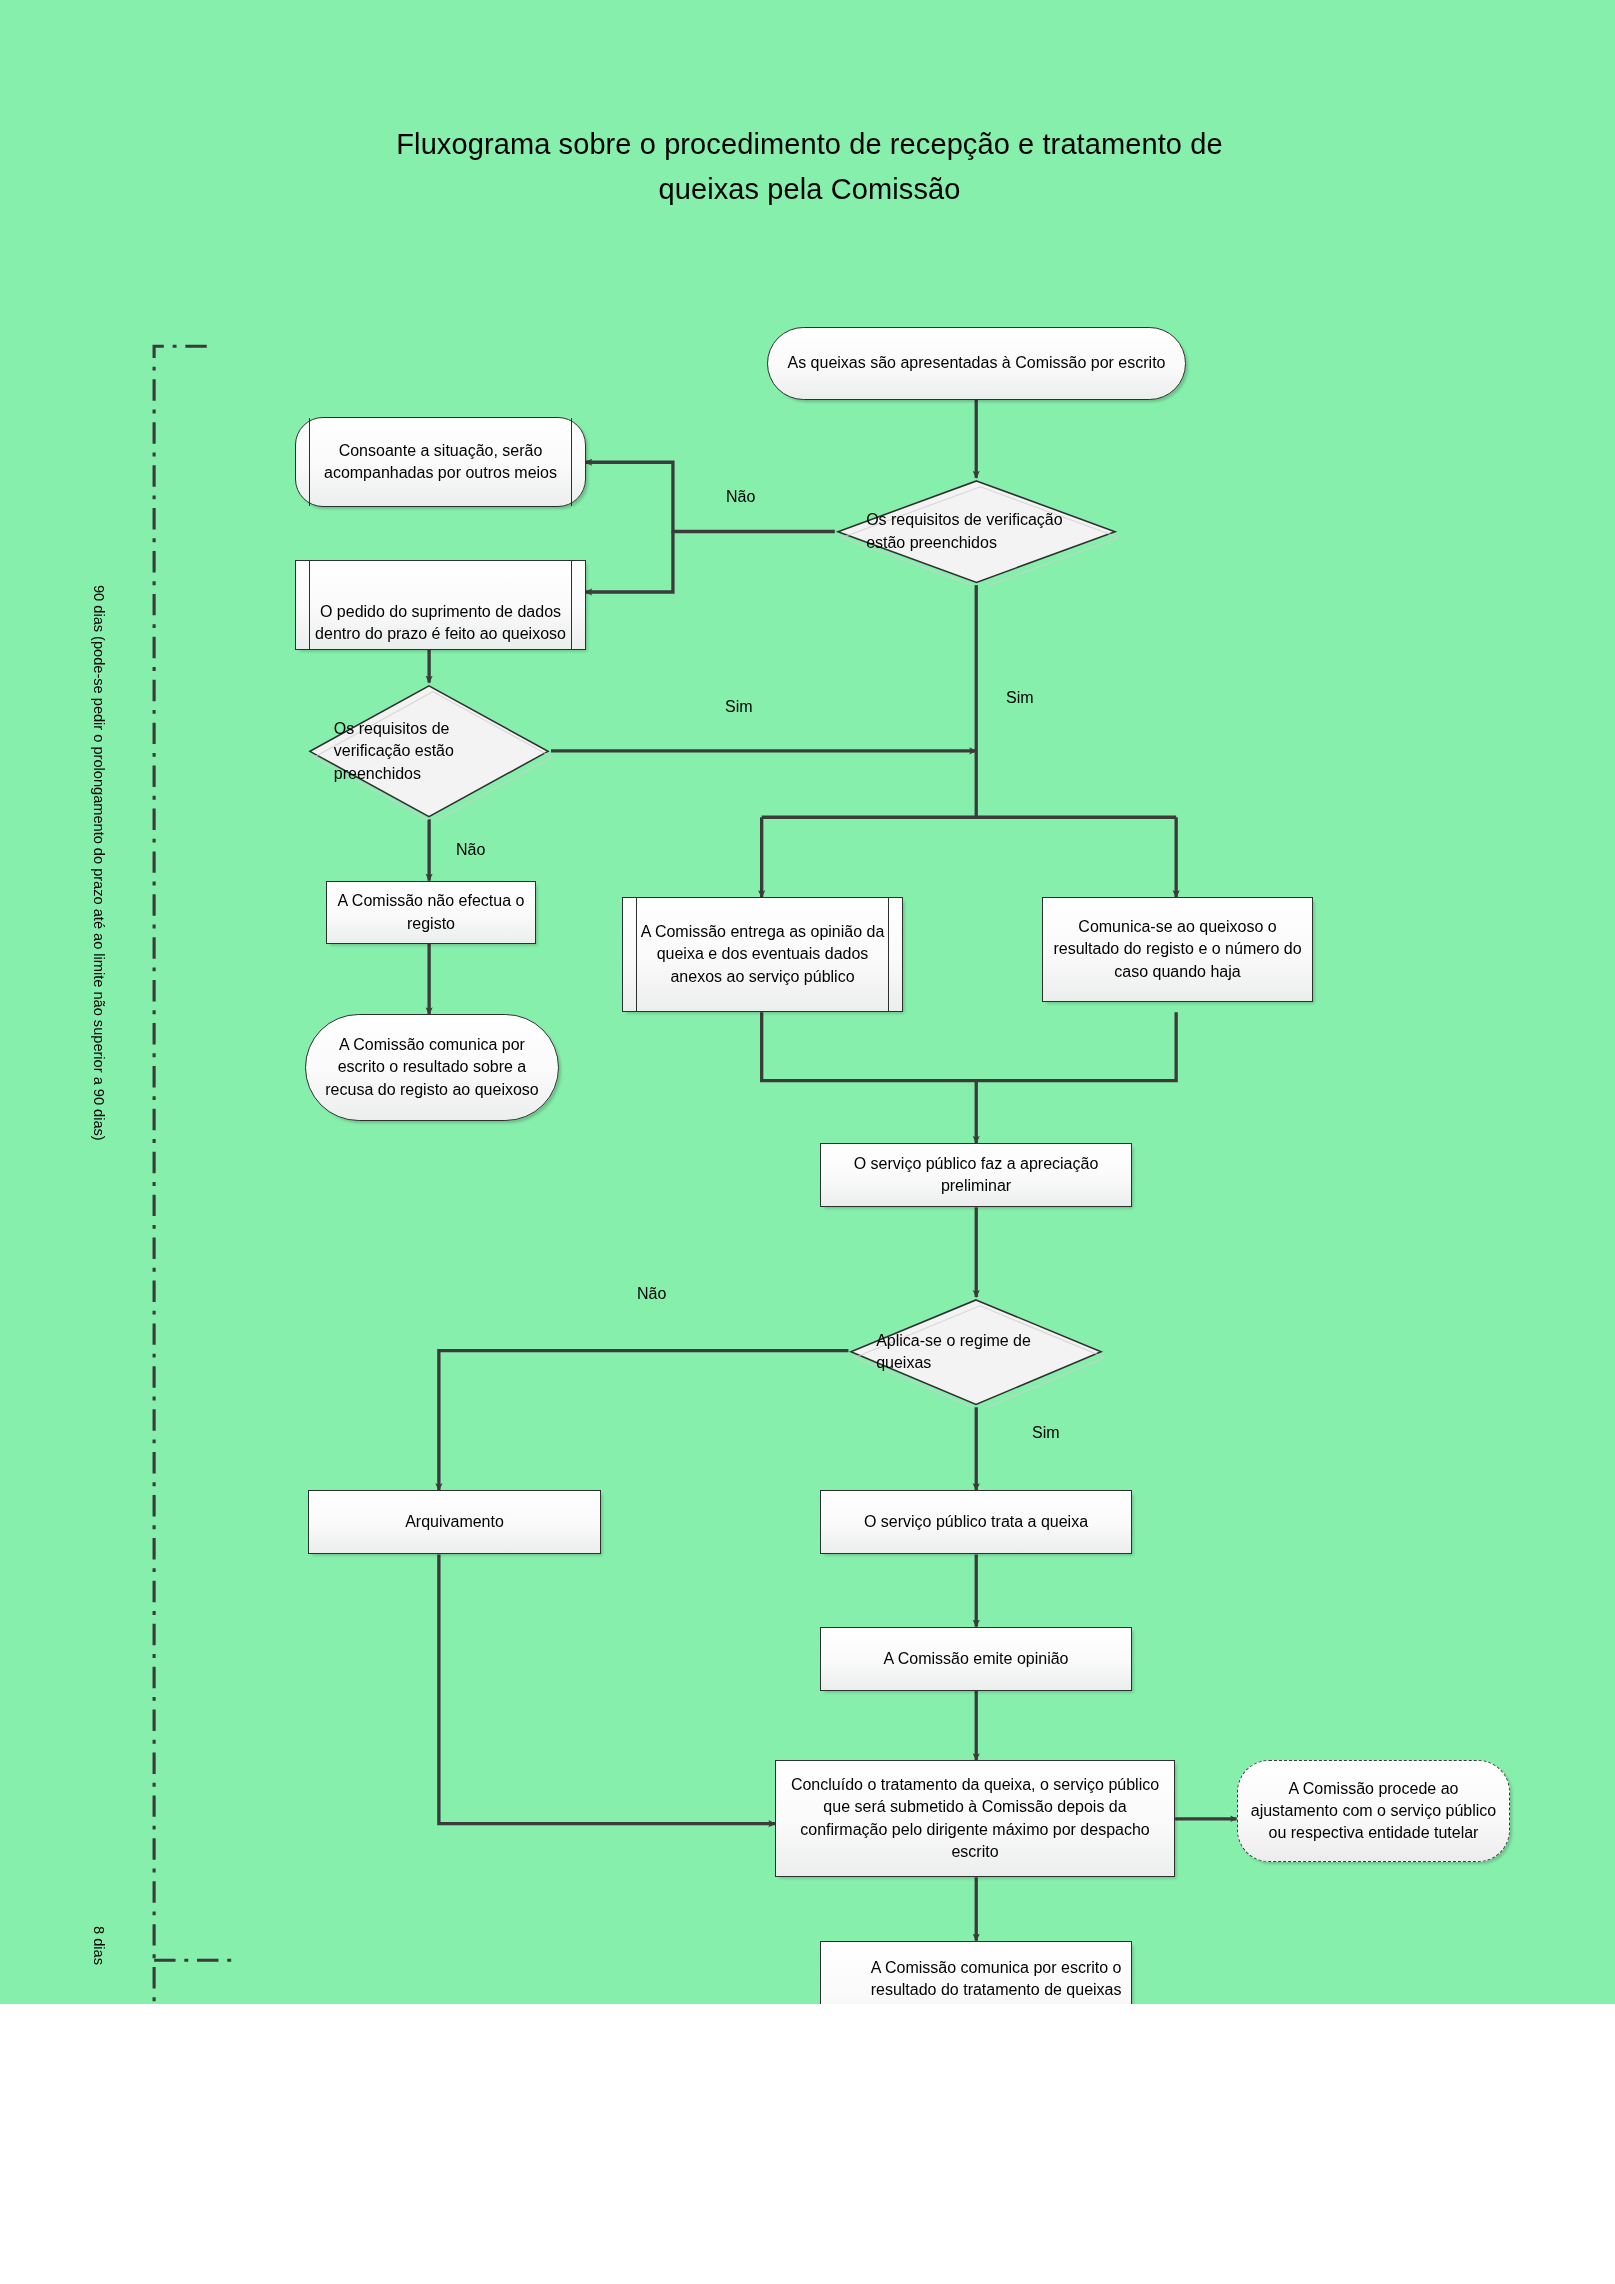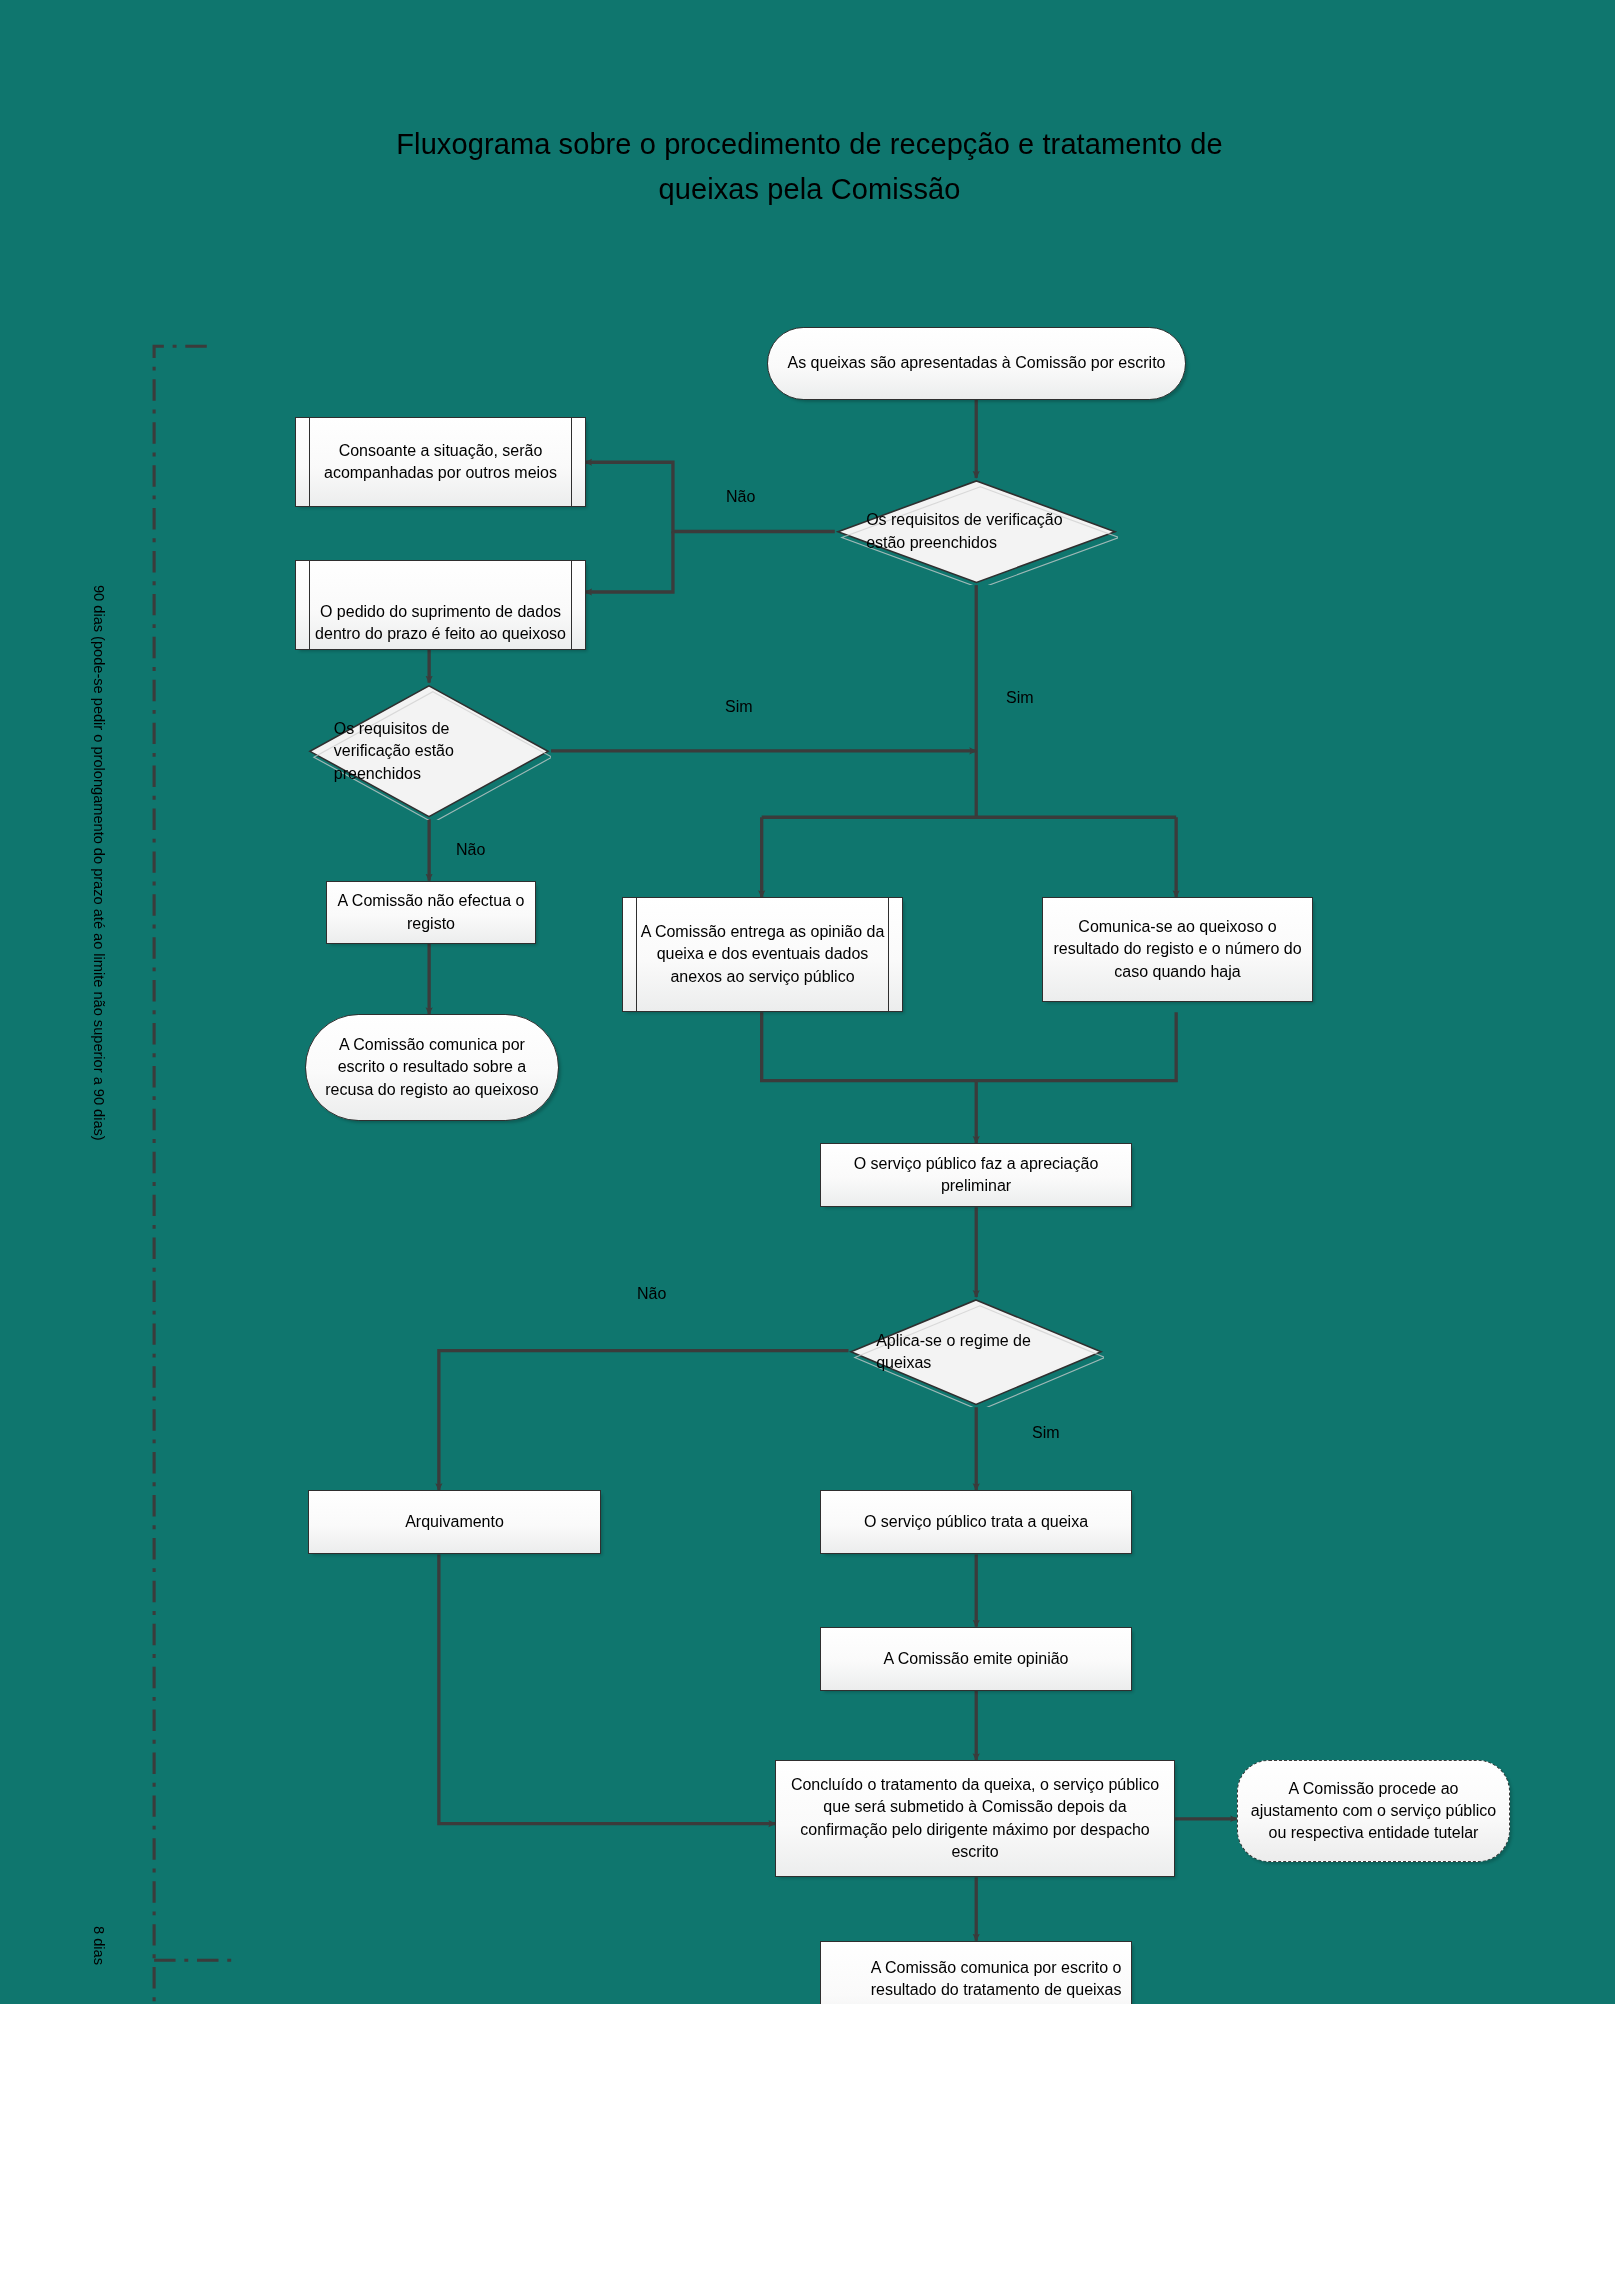--- a/index.html
+++ b/index.html
@@ -5,21 +5,21 @@
 <style>
   html,body{margin:0;padding:0;background:#ffffff;}
   body{
     font-family:"Liberation Sans","DejaVu Sans",sans-serif;
     color:#000;
   }
   #page{
     position:relative;
     width:1616px;
     height:2004px;
-    background:#0f766e;
+    background:#86efac;
     overflow:hidden;
   }
   
   #title{
     position:absolute;
     left:273px; top:122px;
     width:1073px;
     text-align:center;
     font-size:29px;
     line-height:1.55;
@@ -187,21 +187,21 @@
   </div>
 
   <div class="decision" style="left:835px; top:478px; width:283px; height:107px;">
     <svg class="dshape" viewBox="0 0 290 110" preserveAspectRatio="none">
       <polygon points="145,3 287,55 145,107 3,55" fill="#f3f3f3" stroke="#2f2f2f" stroke-width="1.6"></polygon>
       <polygon points="149,9 291,61 149,113 7,61" fill="none" stroke="#cfcfcf" stroke-width="1.2" opacity=".75"></polygon>
     </svg>
     <span class="dlabel">Os requisitos de verificação estão preenchidos</span>
   </div>
 
-  <div class="node predef" style="left:295px; top:417px; width:291px; height:90px;">
+  <div class="node predef" style="left:295px; top:417px; width:291px; height:90px;border-radius:28px;">
     <span>Consoante a situação, serão acompanhadas por outros meios</span>
   </div>
 
   <div class="node predef" style="left:295px; top:560px; width:291px; height:90px;align-items:flex-end;">
     <span>O pedido do suprimento de dados dentro do prazo é feito ao queixoso</span>
   </div>
 
   <div class="decision" style="left:307px; top:683px; width:244px; height:137px;">
     <svg class="dshape" viewBox="0 0 250 140" preserveAspectRatio="none">
       <polygon points="125,3 247,70 125,137 3,70" fill="#f3f3f3" stroke="#2f2f2f" stroke-width="1.6"></polygon>

